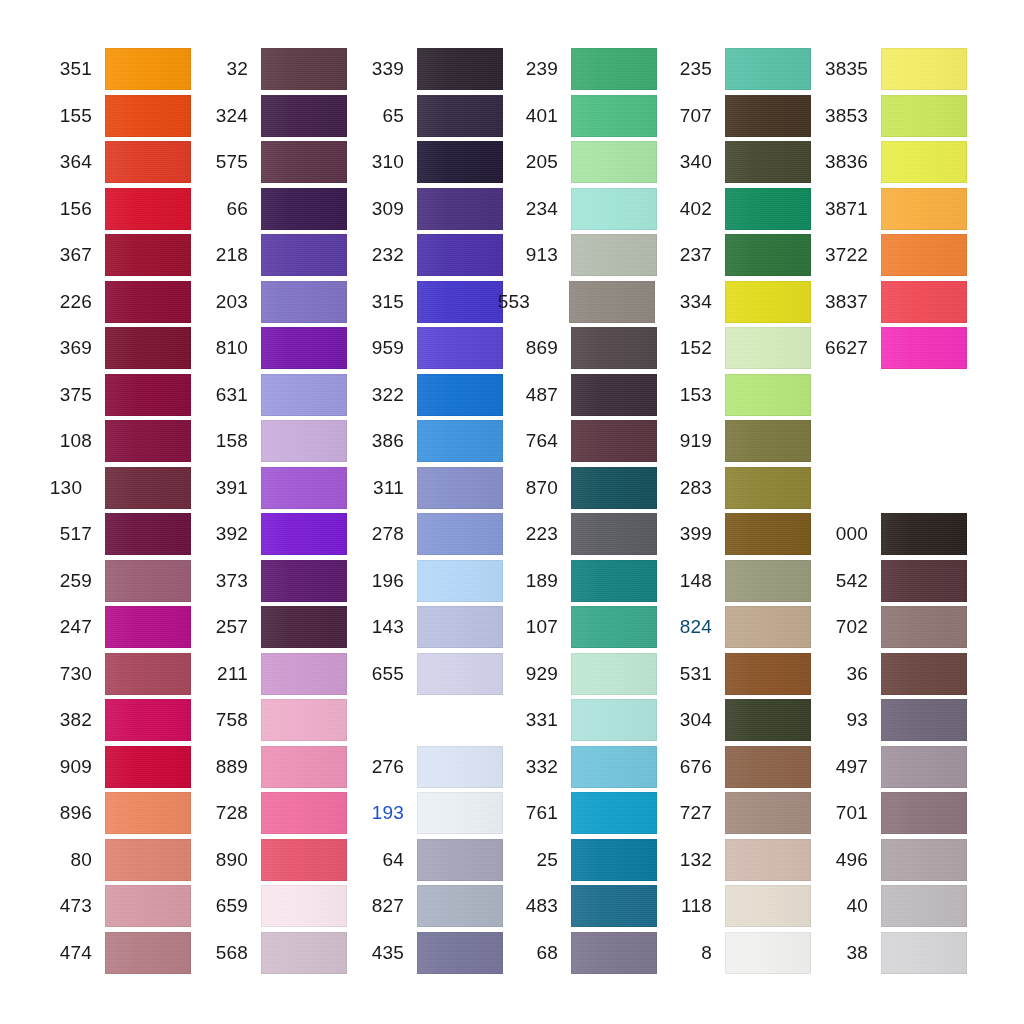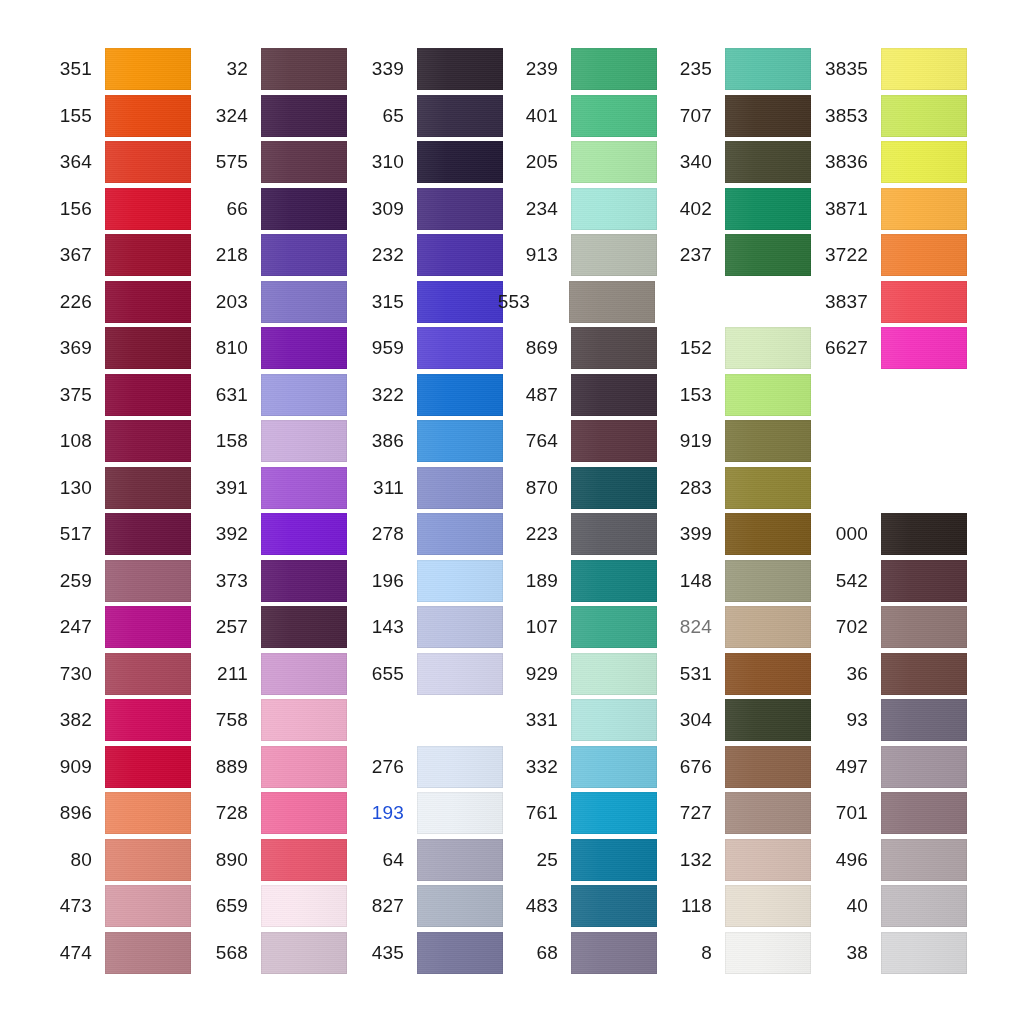--- a/index.html
+++ b/index.html
@@ -105,21 +105,21 @@
     </div>
     <div class="swatch-row" style="left: 40px; top: 373.5px;">
       <div class="swatch-code" style="width: 52px; line-height: 42px; color: rgb(26, 26, 26);">375</div>
       <div class="swatch-chip" title="375" style="width: 86px; height: 42px; margin-left: 13px; background-color: rgb(138, 10, 60);"></div>
     </div>
     <div class="swatch-row" style="left: 40px; top: 420px;">
       <div class="swatch-code" style="width: 52px; line-height: 42px; color: rgb(26, 26, 26);">108</div>
       <div class="swatch-chip" title="108" style="width: 86px; height: 42px; margin-left: 13px; background-color: rgb(133, 16, 63);"></div>
     </div>
     <div class="swatch-row" style="left: 40px; top: 466.5px;">
-      <div class="swatch-code" style="width: 52px; line-height: 42px; color: rgb(26, 26, 26);">130</div>
+      <div class="swatch-code" style="width: 52px; line-height: 42px; color: rgb(26, 26, 26); text-align: center;">130</div>
       <div class="swatch-chip" title="130" style="width: 86px; height: 42px; margin-left: 13px; background-color: rgb(109, 42, 60);"></div>
     </div>
     <div class="swatch-row" style="left: 40px; top: 513px;">
       <div class="swatch-code" style="width: 52px; line-height: 42px; color: rgb(26, 26, 26);">517</div>
       <div class="swatch-chip" title="517" style="width: 86px; height: 42px; margin-left: 13px; background-color: rgb(107, 19, 64);"></div>
     </div>
     <div class="swatch-row" style="left: 40px; top: 559.5px;">
       <div class="swatch-code" style="width: 52px; line-height: 42px; color: rgb(26, 26, 26);">259</div>
       <div class="swatch-chip" title="259" style="width: 86px; height: 42px; margin-left: 13px; background-color: rgb(155, 94, 116);"></div>
     </div>
@@ -404,20 +404,24 @@
       <div class="swatch-chip" title="340" style="width: 86px; height: 42px; margin-left: 13px; background-color: rgb(70, 71, 47);"></div>
     </div>
     <div class="swatch-row" style="left: 660px; top: 187.5px;">
       <div class="swatch-code" style="width: 52px; line-height: 42px; color: rgb(26, 26, 26);">402</div>
       <div class="swatch-chip" title="402" style="width: 86px; height: 42px; margin-left: 13px; background-color: rgb(15, 140, 93);"></div>
     </div>
     <div class="swatch-row" style="left: 660px; top: 234px;">
       <div class="swatch-code" style="width: 52px; line-height: 42px; color: rgb(26, 26, 26);">237</div>
       <div class="swatch-chip" title="237" style="width: 86px; height: 42px; margin-left: 13px; background-color: rgb(44, 114, 57);"></div>
     </div>
+    <div class="swatch-row" style="left: 660px; top: 280.5px;">
+      <div class="swatch-code" style="width: 52px; line-height: 42px; color: rgb(26, 26, 26);">334</div>
+      <div class="swatch-chip" title="334" style="width: 86px; height: 42px; margin-left: 13px; background-color: rgb(227, 221, 28);"></div>
+    </div>
     <div class="swatch-row" style="left: 660px; top: 327px;">
       <div class="swatch-code" style="width: 52px; line-height: 42px; color: rgb(26, 26, 26);">152</div>
       <div class="swatch-chip" title="152" style="width: 86px; height: 42px; margin-left: 13px; background-color: rgb(215, 236, 190);"></div>
     </div>
     <div class="swatch-row" style="left: 660px; top: 373.5px;">
       <div class="swatch-code" style="width: 52px; line-height: 42px; color: rgb(26, 26, 26);">153</div>
       <div class="swatch-chip" title="153" style="width: 86px; height: 42px; margin-left: 13px; background-color: rgb(182, 232, 122);"></div>
     </div>
     <div class="swatch-row" style="left: 660px; top: 420px;">
       <div class="swatch-code" style="width: 52px; line-height: 42px; color: rgb(26, 26, 26);">919</div>
@@ -429,21 +433,21 @@
     </div>
     <div class="swatch-row" style="left: 660px; top: 513px;">
       <div class="swatch-code" style="width: 52px; line-height: 42px; color: rgb(26, 26, 26);">399</div>
       <div class="swatch-chip" title="399" style="width: 86px; height: 42px; margin-left: 13px; background-color: rgb(123, 90, 28);"></div>
     </div>
     <div class="swatch-row" style="left: 660px; top: 559.5px;">
       <div class="swatch-code" style="width: 52px; line-height: 42px; color: rgb(26, 26, 26);">148</div>
       <div class="swatch-chip" title="148" style="width: 86px; height: 42px; margin-left: 13px; background-color: rgb(154, 154, 125);"></div>
     </div>
     <div class="swatch-row" style="left: 660px; top: 606px;">
-      <div class="swatch-code" style="width: 52px; line-height: 42px; color: #737373;">824</div>
+      <div class="swatch-code" style="width: 52px; line-height: 42px; color: #0c4a6e;">824</div>
       <div class="swatch-chip" title="824" style="width: 86px; height: 42px; margin-left: 13px; background-color: rgb(192, 169, 142);"></div>
     </div>
     <div class="swatch-row" style="left: 660px; top: 652.5px;">
       <div class="swatch-code" style="width: 52px; line-height: 42px; color: rgb(26, 26, 26);">531</div>
       <div class="swatch-chip" title="531" style="width: 86px; height: 42px; margin-left: 13px; background-color: rgb(138, 83, 39);"></div>
     </div>
     <div class="swatch-row" style="left: 660px; top: 699px;">
       <div class="swatch-code" style="width: 52px; line-height: 42px; color: rgb(26, 26, 26);">304</div>
       <div class="swatch-chip" title="304" style="width: 86px; height: 42px; margin-left: 13px; background-color: rgb(56, 64, 42);"></div>
     </div>

